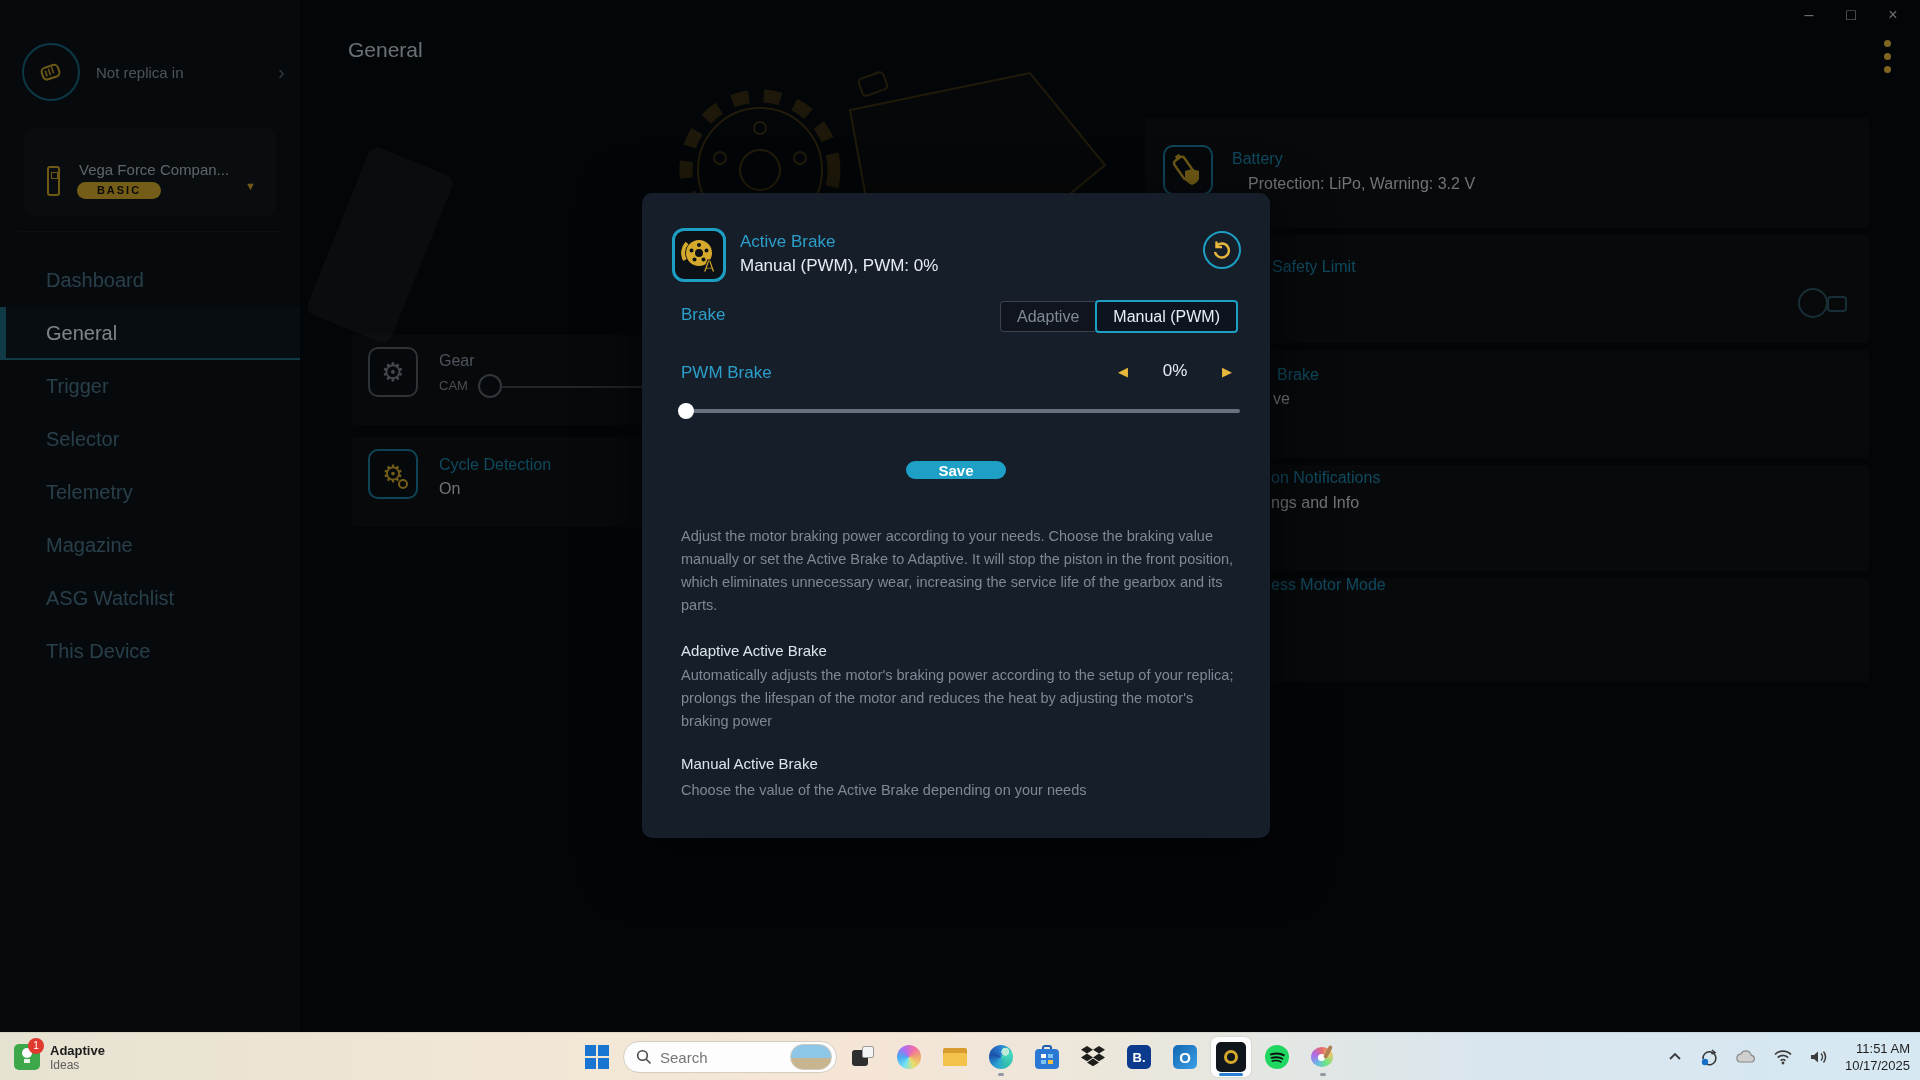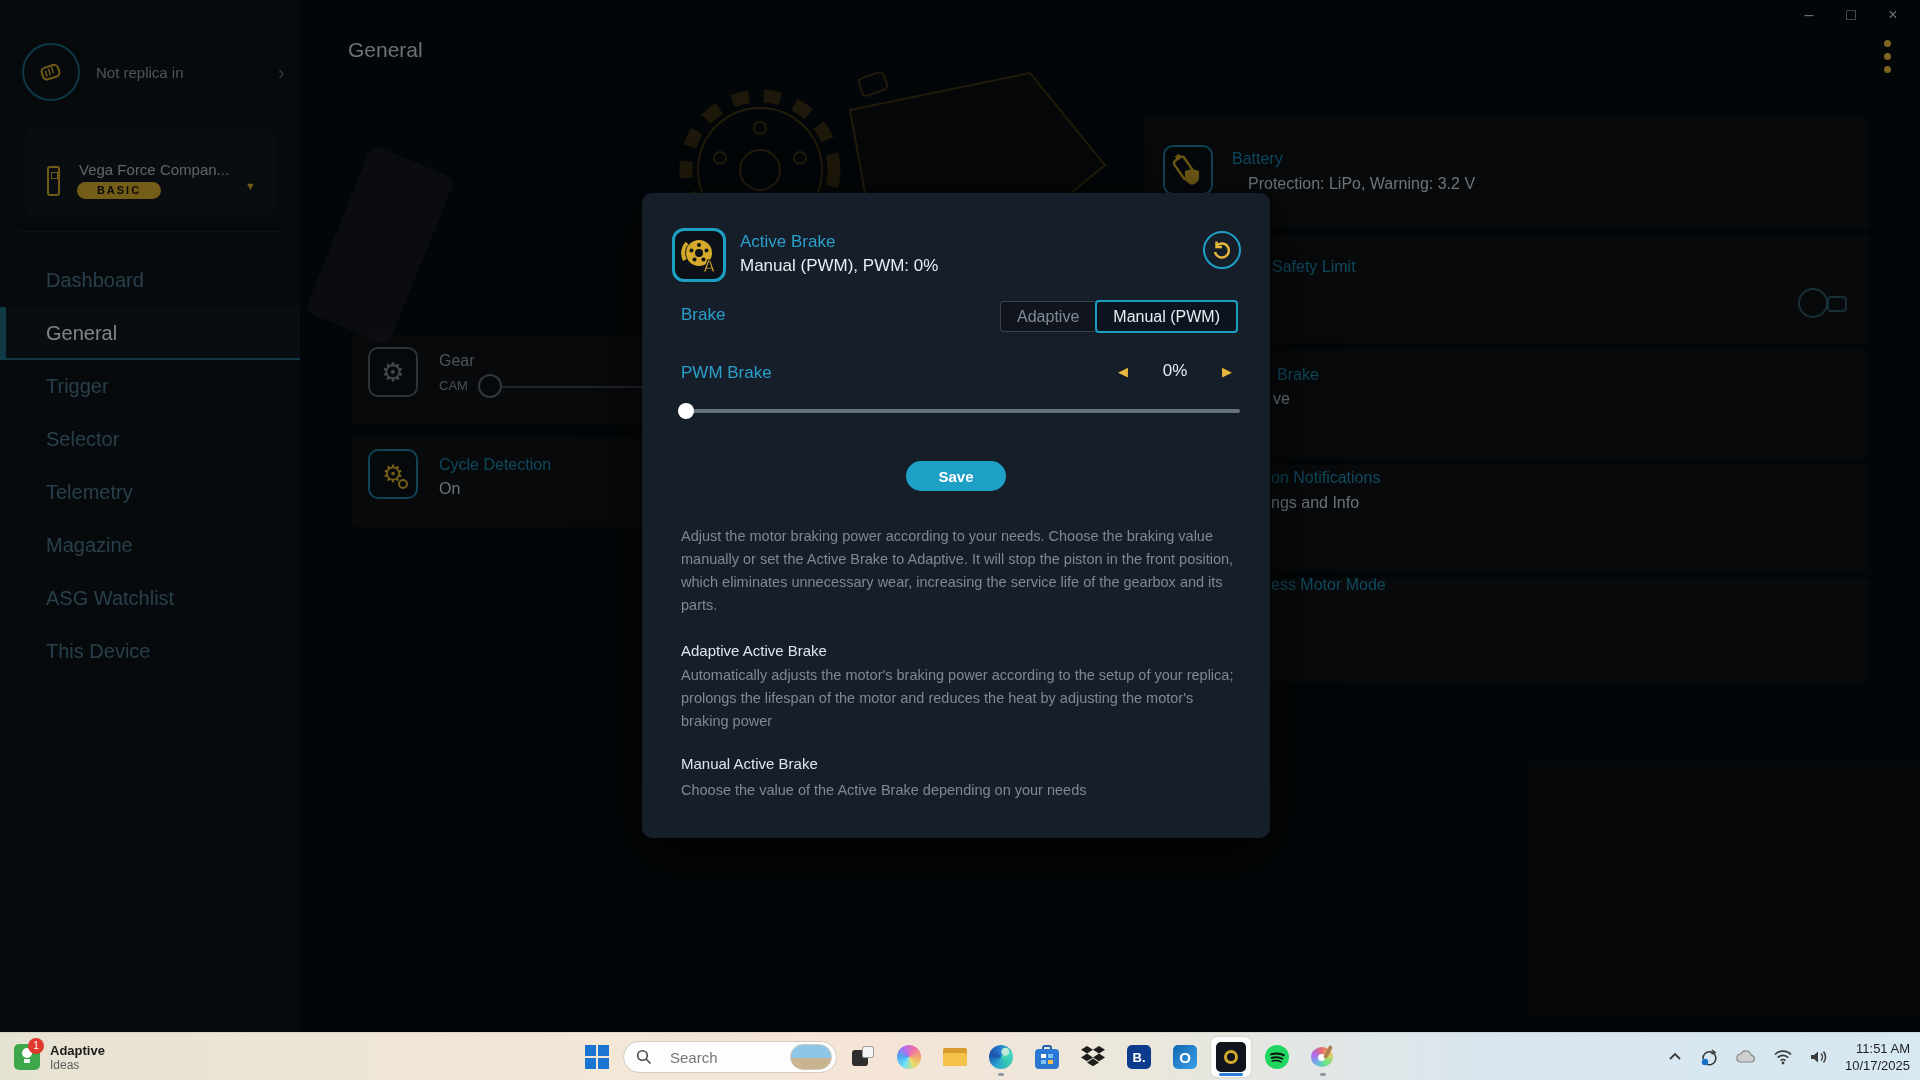--- a/index.html
+++ b/index.html
@@ -56,42 +56,42 @@
   .m-label { position:absolute; left:39px; font-size:17px; color:#2b9fca; }
   .seg-wrap { position:absolute; right:32px; top:107px; display:flex; align-items:center; }
   .seg { height:31px; line-height:29px; padding:0 16px; font-size:16px; border-radius:4px; cursor:pointer; }
   .seg.off { color:#7e8a96; border:1px solid #39434f; background:#10151d; border-right:none; border-top-right-radius:0; border-bottom-right-radius:0; }
   .seg.on  { color:#e8eef3; border:2px solid #1d9fc4; background:#0d1420; height:33px; line-height:29px; }
   .stepper { position:absolute; right:38px; top:168px; display:flex; align-items:center; gap:22px; }
   .stepper .arr { color:#e7b83c; font-size:13px; cursor:pointer; }
   .stepper .val { min-width:50px; text-align:center; font-size:17px; color:#e6edf3; }
   .slider { position:absolute; left:39px; top:216px; width:559px; height:4px; background:#667180; border-radius:2px; }
   .thumb { position:absolute; left:36px; top:210px; width:16px; height:16px; border-radius:50%; background:#fff; cursor:pointer; }
-  .save { position:absolute; left:50%; transform:translateX(-50%); top:268px; width:100px; height:30px; background:#1d9fc6; border:none; border-radius:15px; color:#fff; font-weight:bold; font-size:15px; font-family:"Liberation Sans",sans-serif; cursor:pointer; }
+  .save { position:absolute; left:50%; transform:translateX(-50%); top:268px; width:100px; height:18px; background:#1d9fc6; border:none; border-radius:15px; color:#fff; font-weight:bold; font-size:15px; font-family:"Liberation Sans",sans-serif; cursor:pointer; }
   .m-desc { position:absolute; left:39px; width:558px; font-size:14.5px; line-height:23px; color:#7d8994; }
   .m-h { position:absolute; left:39px; font-size:15px; color:#dde5ec; }
 
   
   #taskbar { position:absolute; left:0; top:1032px; width:1920px; height:48px; z-index:200;
     background:linear-gradient(90deg,#e6e2d2 0%,#f2e7d6 28%,#f5e5d6 45%,#eae7dc 60%,#d9e6ef 78%,#d6e8f2 100%);
     border-top:1px solid rgba(0,0,0,0.07); }
   .tb-widget { position:absolute; left:8px; top:5px; display:flex; align-items:center; gap:10px; height:38px; padding:0 6px; border-radius:6px; cursor:pointer; }
   .wl-icon { position:relative; width:26px; height:26px; background:#3da84a; border-radius:5px; }
   .wl-icon:before { content:""; position:absolute; left:8px; top:4px; width:10px; height:10px; background:#fff; border-radius:50%; }
   .wl-icon:after  { content:""; position:absolute; left:10px; top:15px; width:6px; height:4px; background:#e9f5ea; }
   .wl-badge { position:absolute; left:14px; top:-6px; width:16px; height:16px; background:#e03a2f; border-radius:50%; color:#fff; font-size:10px; text-align:center; line-height:16px; }
   .wl-t1 { font-size:13px; color:#1c1c1c; font-weight:bold; }
   .wl-t2 { font-size:12px; color:#5c5c5c; }
   .tb-center { position:absolute; left:0; top:0; width:1920px; height:48px; display:flex; align-items:center; justify-content:center; gap:6px; pointer-events:none; }
   .tb-item { width:40px; height:40px; border-radius:6px; display:flex; align-items:center; justify-content:center; position:relative; pointer-events:auto; cursor:pointer; }
   .run-dot:after { content:""; position:absolute; bottom:1px; left:17px; width:6px; height:3px; border-radius:2px; background:#8f9aa4; }
   .win-logo { display:grid; grid-template-columns:11px 11px; grid-template-rows:11px 11px; gap:2px; }
   .win-logo i { background:#1974d2; }
   .search-pill { pointer-events:auto; width:214px; height:32px; background:#fdfdfd; border:1px solid #d3cdc2; border-radius:16px; display:flex; align-items:center; padding:0 4px 0 12px; gap:8px; cursor:text; }
-  .search-pill input { flex:1; border:none; outline:none; background:transparent; font-size:15px; color:#4a4a4a; font-family:"Liberation Sans",sans-serif; min-width:0;margin-left:10px; }
+  .search-pill input { flex:1; border:none; outline:none; background:transparent; font-size:15px; color:#4a4a4a; font-family:"Liberation Sans",sans-serif; min-width:0; }
   .search-thumb { width:42px; height:26px; border-radius:13px; background:linear-gradient(180deg,#8ec6e8 0 55%,#c8b48e 55% 100%); border:1px solid #cfc9bd; }
   .gate-active { background:#fdfdfd; box-shadow:0 0 2px rgba(0,0,0,0.2); }
   .gate-inner { width:30px; height:30px; background:#10151c; border-radius:5px; display:flex; align-items:center; justify-content:center; }
   .gate-inner i { width:14px; height:14px; border:3px solid #d4a92c; border-radius:50%; }
   .gate-bar { position:absolute; bottom:1px; left:8px; width:24px; height:3px; background:#2a7fd4; border-radius:2px; }
   .blue-sq { width:24px; height:24px; border-radius:5px; color:#fff; font-size:13px; font-weight:bold; display:flex; align-items:center; justify-content:center; }
   .tb-tray { position:absolute; right:10px; top:0; height:48px; display:flex; align-items:center; gap:16px; }
   .tray-time { text-align:right; font-size:13px; color:#1f1f1f; line-height:17px; cursor:default; }
   .folder-back { position:absolute; left:8px; top:11px; width:24px; height:18px; background:#d89c2e; border-radius:2px; }
   .folder-front { position:absolute; left:8px; top:16px; width:24px; height:13px; background:#f4c24a; border-radius:2px; }

